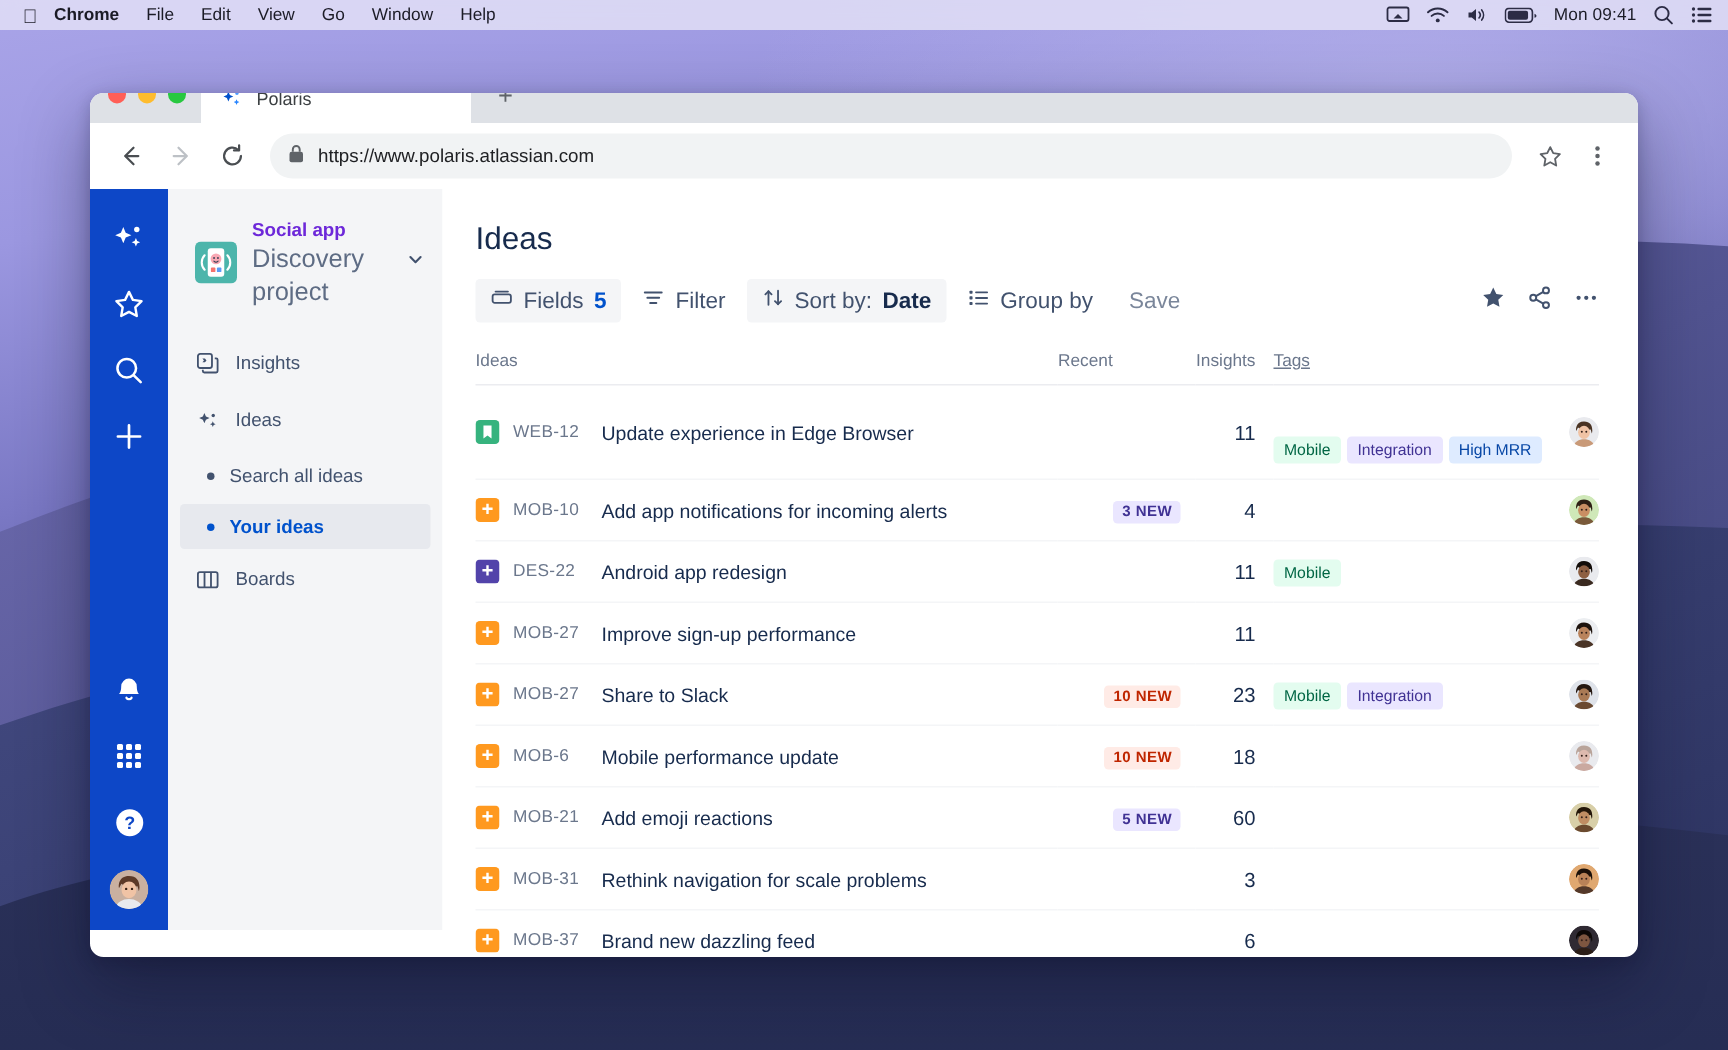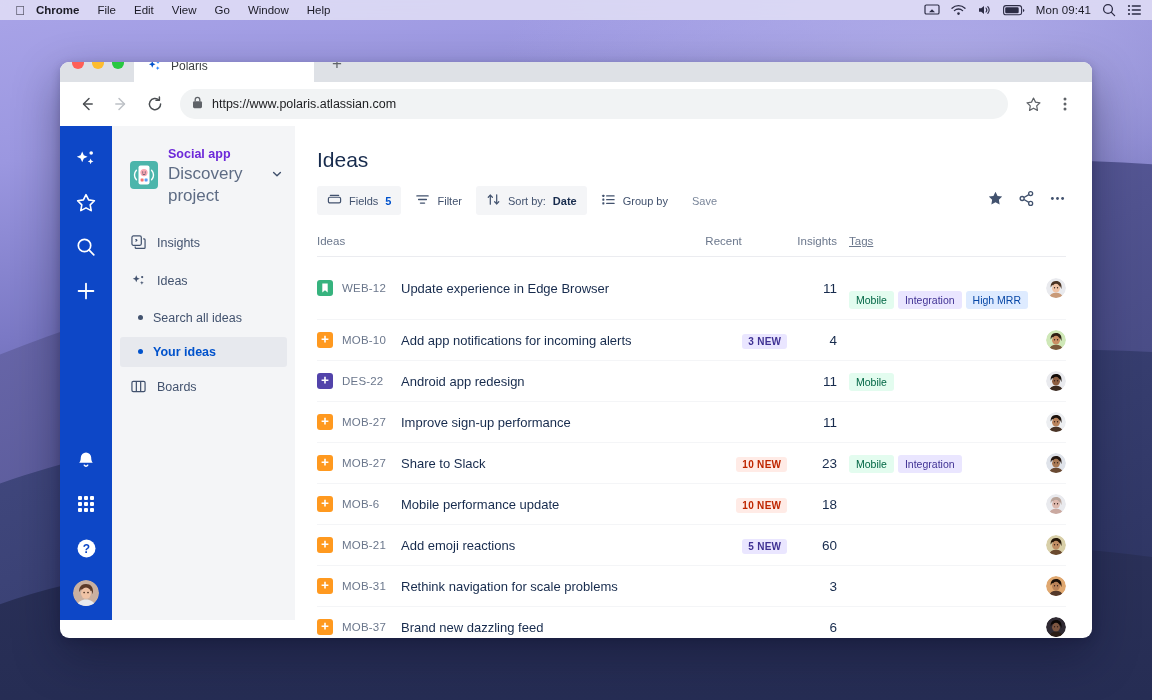--- a/index.html
+++ b/index.html
@@ -159,21 +159,21 @@
   .nav-sub.active { background: #e7e9ee; color: #0052cc; font-weight: bold; }
   .nav-sub.active .bullet { background: #0052cc; }
 
   .content { flex: 1; background: #fff; padding: 22px 26px 0 22px; min-width: 0; }
   .page-title { font-size: 21px; color: #172b4d; font-weight: normal; margin-bottom: 14px; }
 
   .toolbar { display: flex; align-items: center; gap: 4px; margin-bottom: 20px; }
   .tb-btn {
     display: flex; align-items: center; gap: 7px;
     height: 29px; padding: 0 10px; border-radius: 3px;
-    font-size: 11px; color: #42526e; white-space: nowrap;
+    font-size: 15px; color: #42526e; white-space: nowrap;
   }
   .tb-btn.filled { background: #f4f5f7; }
   .tb-btn .count { color: #0052cc; font-weight: bold; }
   .tb-btn .sortval { color: #172b4d; font-weight: bold; }
   .tb-btn.muted { color: #7a869a; }
   .tb-right { margin-left: auto; display: flex; align-items: center; gap: 14px; color: #42526e; }
 
   
   table.ideas { width: 100%; border-collapse: collapse; }
   table.ideas thead th {

